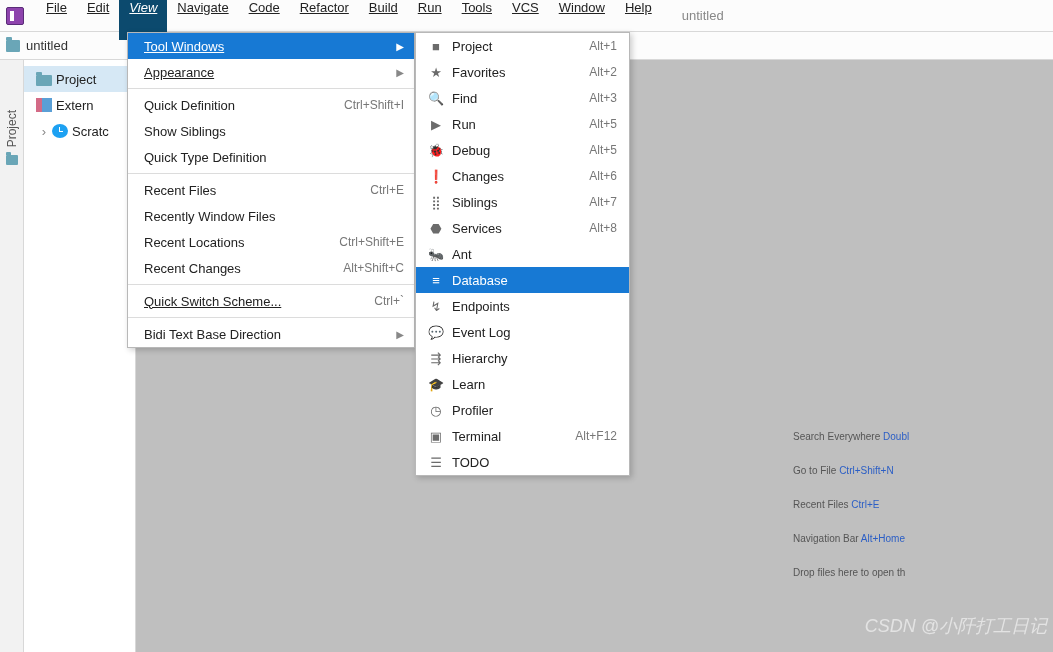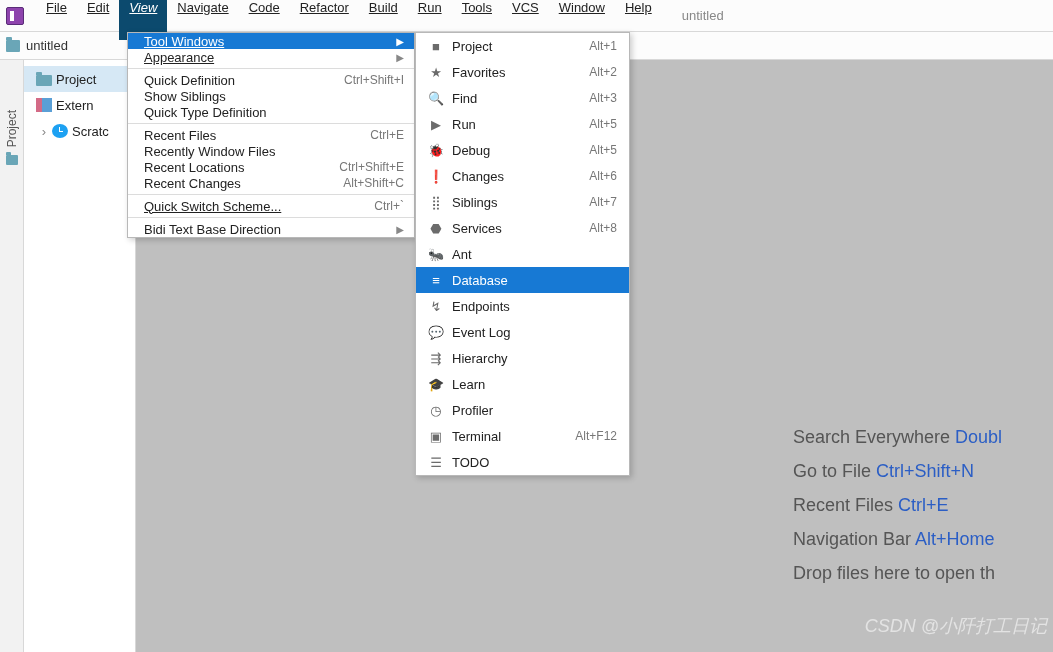--- a/index.html
+++ b/index.html
@@ -34,27 +34,27 @@
   .tree-ic { width:16px; height:14px; margin-right:4px; flex:0 0 16px; }
   .ic-folder { background:#6aa6b7; border-radius:1px; position:relative; height:11px; margin-top:2px;}
   .ic-folder:before{content:"";position:absolute;top:-3px;left:0;width:6px;height:3px;background:#6aa6b7;border-radius:1px 1px 0 0;}
   .ic-lib { background:linear-gradient(90deg,#d36a86 40%,#5a9fd6 40%);}
   .ic-clock { border-radius:50%; background:#1da1f2; position:relative;}
   .ic-clock:before{content:"";position:absolute;left:7px;top:3px;width:1px;height:5px;background:#fff;}
   .ic-clock:after{content:"";position:absolute;left:7px;top:7px;width:4px;height:1px;background:#fff;}
   .tree-label{ font-size:13px; color:#222; }
 
   .main { flex:1; background:#bfbfbf; position:relative; }
-  .welcome { position:absolute; right:0; top:360px; width:260px; color:#555; font-size:18px; line-height:34px; text-align:left;margin-left:24px; }
+  .welcome { position:absolute; right:0; top:360px; width:260px; color:#555; font-size:10px; line-height:34px; text-align:left;margin-left:24px; }
   .welcome .hl { color:#2b5ec5; }
   .watermark { position:absolute; right:6px; bottom:14px; color:#e3e3e3; font-size:18px; font-style:italic; font-family:"Microsoft YaHei",sans-serif; }
 
   
   .menu { position:absolute; background:#fff; border:1px solid #b8b8b8; box-shadow:2px 2px 6px rgba(0,0,0,.2); }
-  .menu-row { display:flex; align-items:center; height:16px; padding:0 10px 0 16px; cursor:default; }
+  .menu-row { display:flex; align-items:center; height:26px; padding:0 10px 0 16px; cursor:default; }
   .menu-row.sel { background:#1779d4; color:#fff; }
   .menu-row .lbl { flex:1; }
   .menu-row .lbl span.ul { text-decoration:underline; }
   .menu-row .sc { color:#777; font-size:12px; margin-left:24px; white-space:nowrap; }
   .menu-row .arr { color:#888; margin-left:14px; font-size:10px; }
   .menu-row.sel .arr { color:#fff; }
   .menu-sep { height:1px; background:#dcdcdc; margin:3px 0; }
 
   .sub-row { display:flex; align-items:center; height:26px; padding:0 12px 0 10px; }
   .sub-row.sel { background:#1779d4; color:#fff; }

